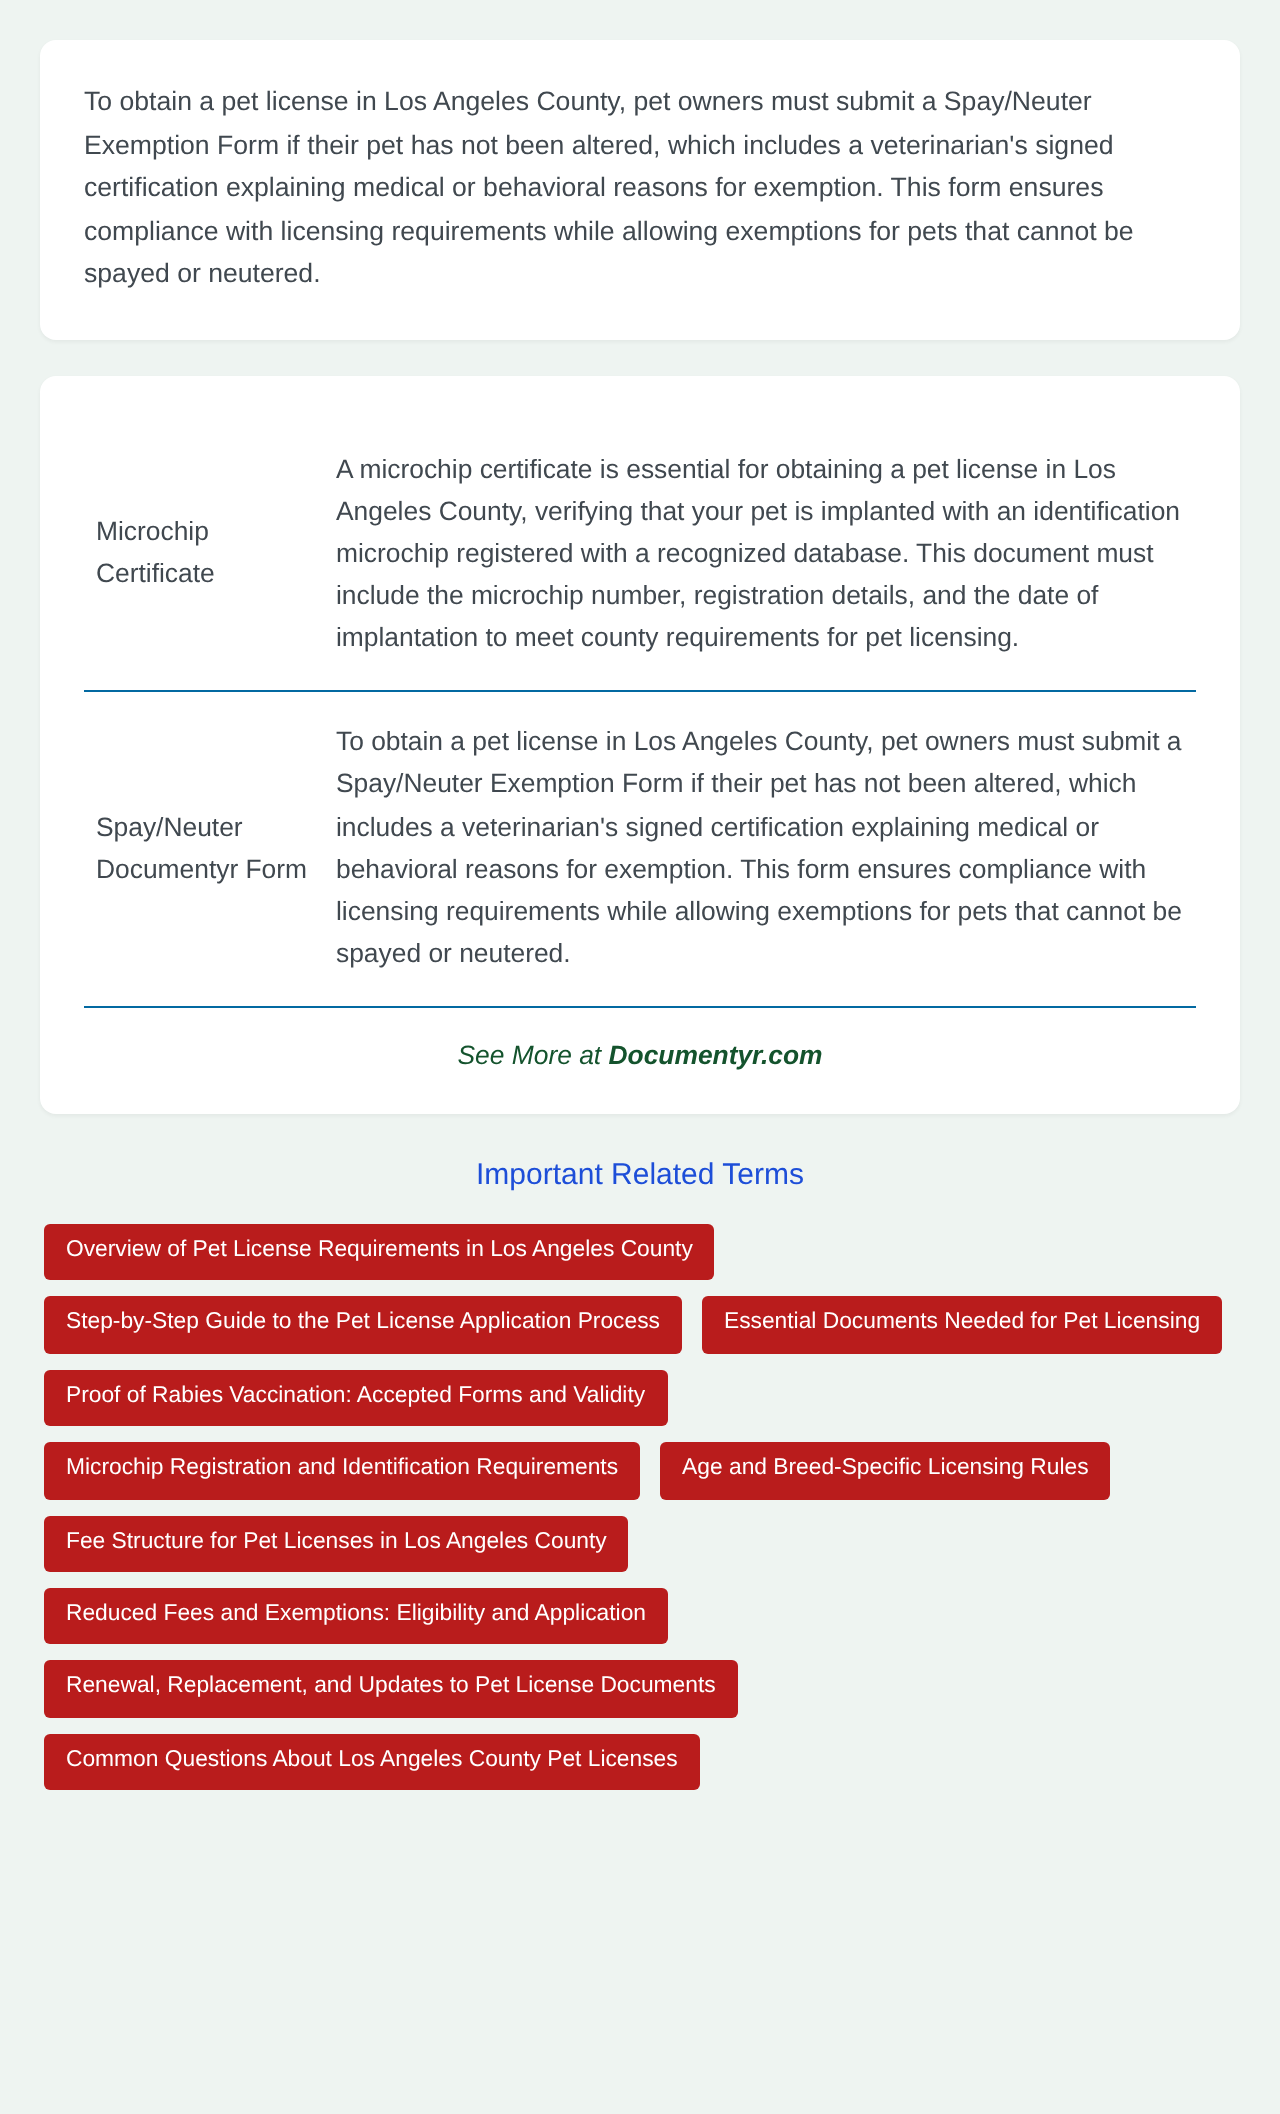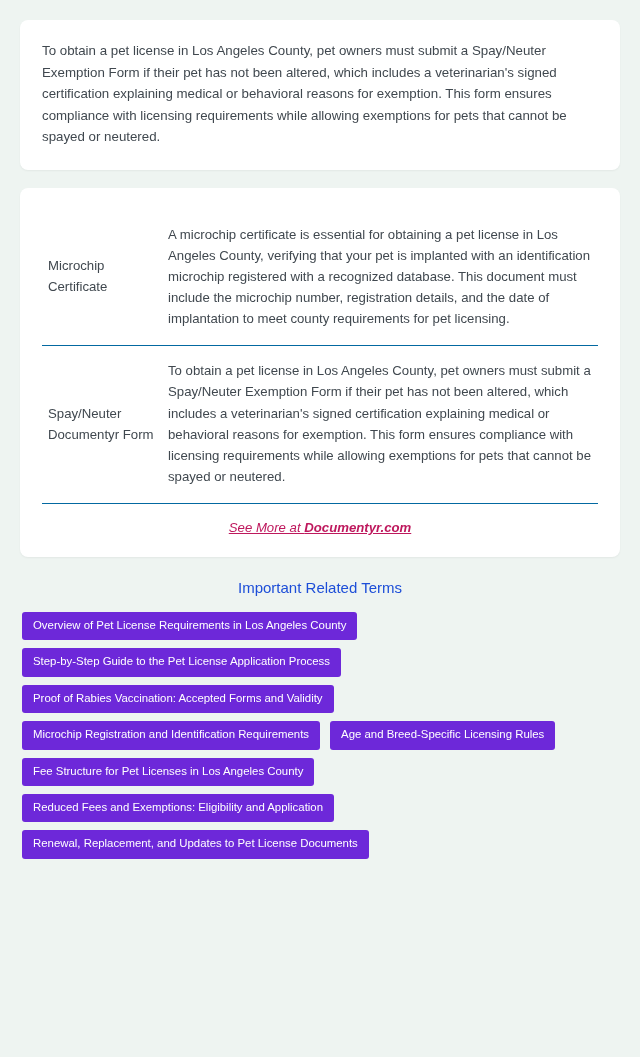--- a/index.html
+++ b/index.html
@@ -77,41 +77,40 @@
     padding-right: 14px;
     color: #40484f;
   }
   td.term-desc {
     padding-right: 12px;
   }
   .see-more {
     text-align: center;
     font-style: italic;
     font-size: 13.2px;
-    color: #be185d;
+    color: #14532d;
     padding: 16px 0 6px 0;
-    text-decoration: underline;
   }
   .see-more b { font-style: italic; }
   
   .related-heading {
     text-align: center;
     font-size: 15px;
     color: #1d4ed8;
     margin: 22px 0 16px 0;
     font-weight: 400;
   }
   .tags {
     display: flex;
     flex-wrap: wrap;
     gap: 8px 10px;
     padding: 0 2px 0 2px;
   }
   .tag {
-    background: #6d28d9;
+    background: #b91c1c;
     color: #ffffff;
     font-size: 11.4px;
     line-height: 1;
     padding: 8px 11px 9px 11px;
     border-radius: 3px;
     white-space: nowrap;
   }
 </style>
 </head>
 <body>
@@ -137,21 +136,23 @@
       </tbody>
     </table>
     <div class="see-more"><span>See More at </span><b>Documentyr.com</b></div>
   </div>
 
   <h2 class="related-heading">Important Related Terms</h2>
 
   <div class="tags">
     <span class="tag">Overview of Pet License Requirements in Los Angeles County</span>
     <span class="tag">Step-by-Step Guide to the Pet License Application Process</span>
+    <span class="tag">Essential Documents Needed for Pet Licensing</span>
     <span class="tag">Proof of Rabies Vaccination: Accepted Forms and Validity</span>
     <span class="tag">Microchip Registration and Identification Requirements</span>
     <span class="tag">Age and Breed-Specific Licensing Rules</span>
     <span class="tag">Fee Structure for Pet Licenses in Los Angeles County</span>
     <span class="tag">Reduced Fees and Exemptions: Eligibility and Application</span>
     <span class="tag">Renewal, Replacement, and Updates to Pet License Documents</span>
+    <span class="tag">Common Questions About Los Angeles County Pet Licenses</span>
   </div>
 
 </div>
 
 </body></html>

